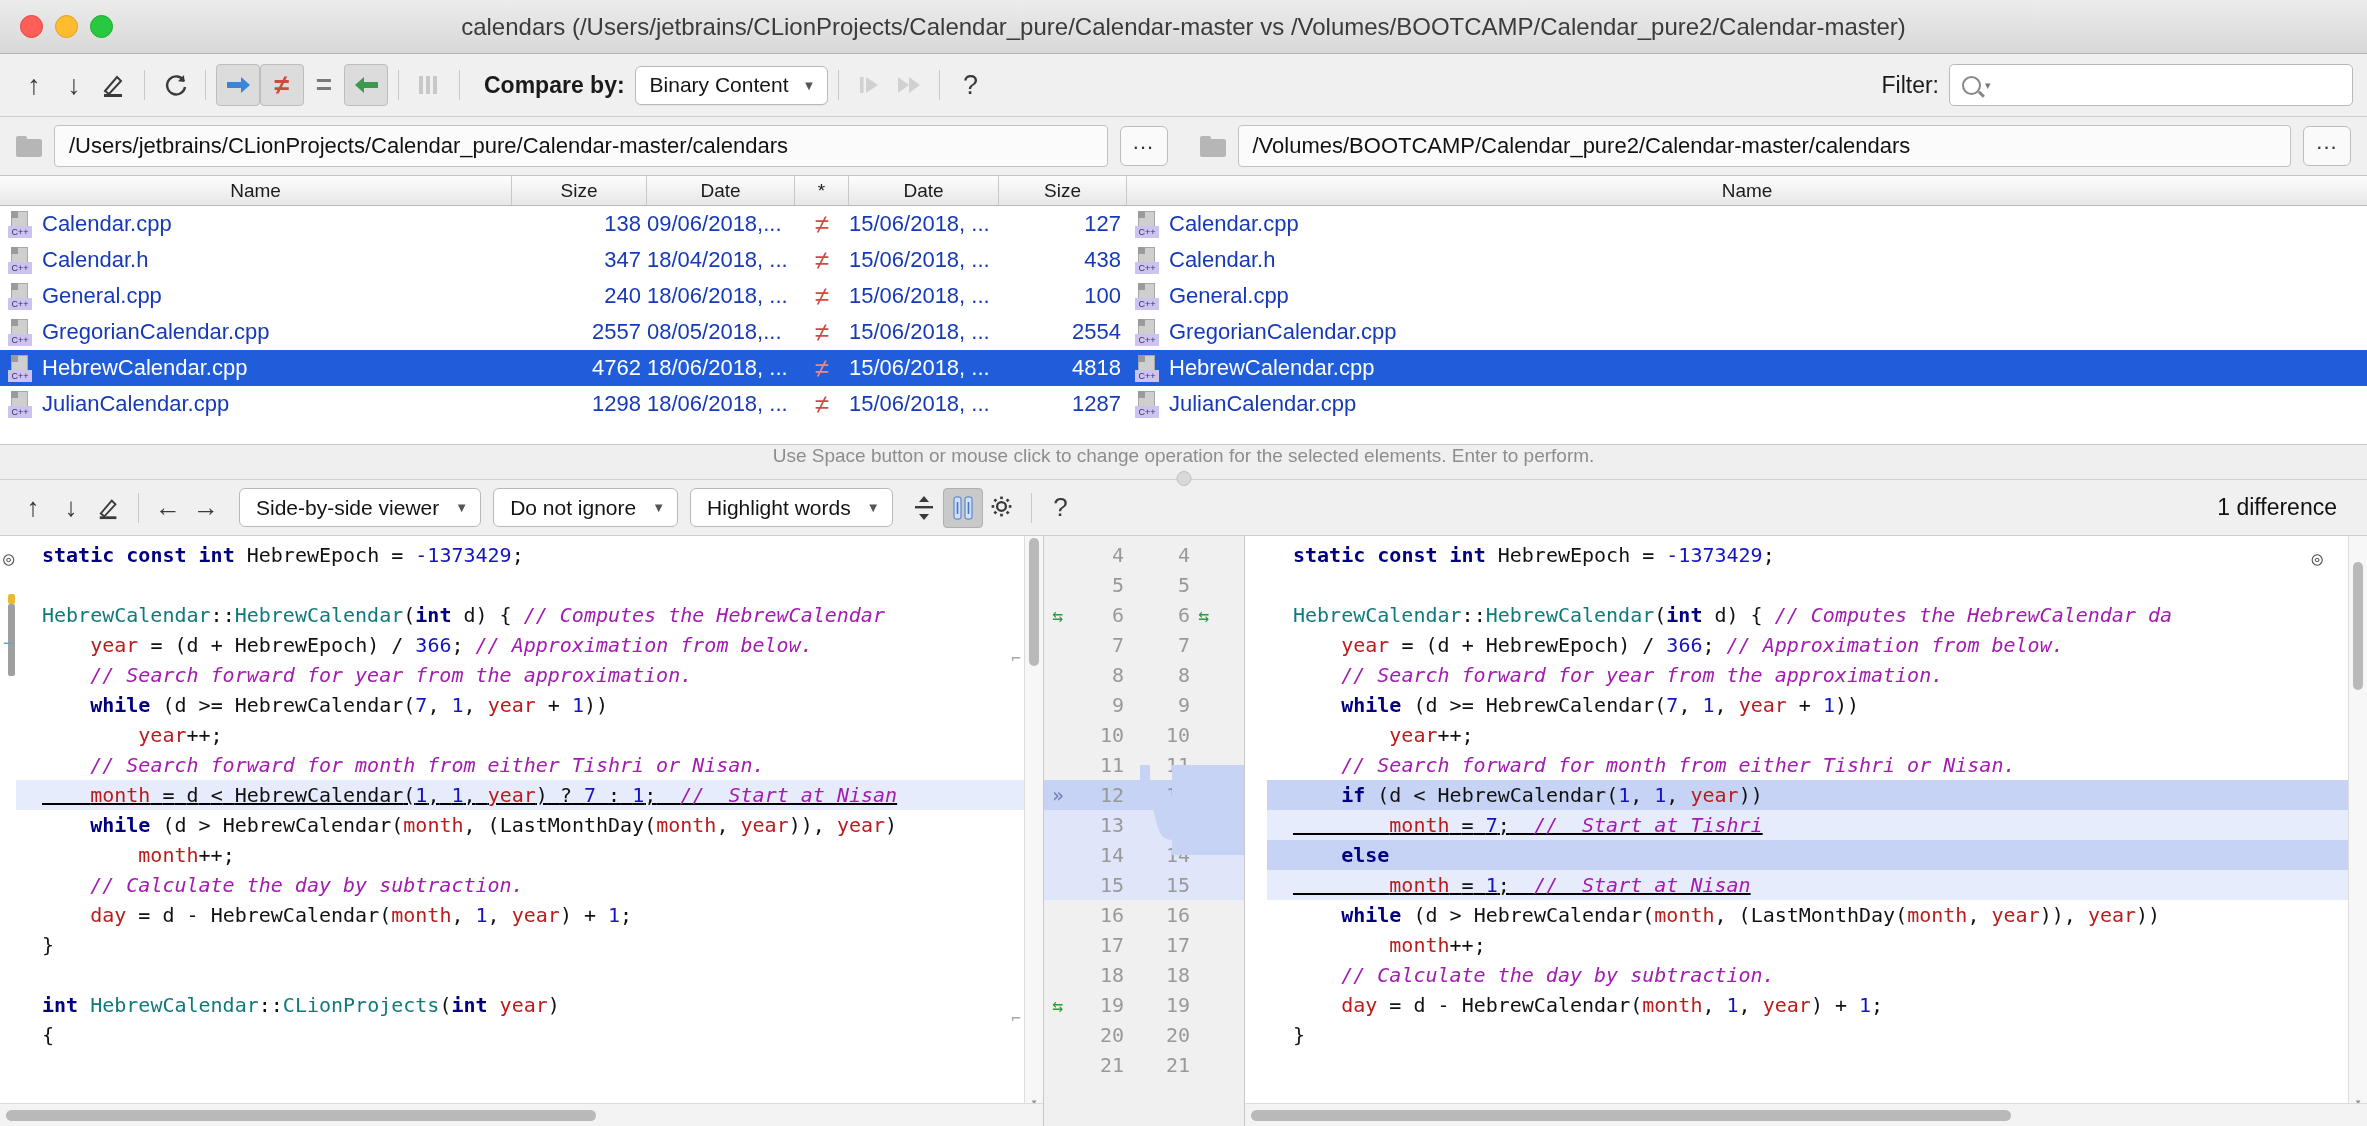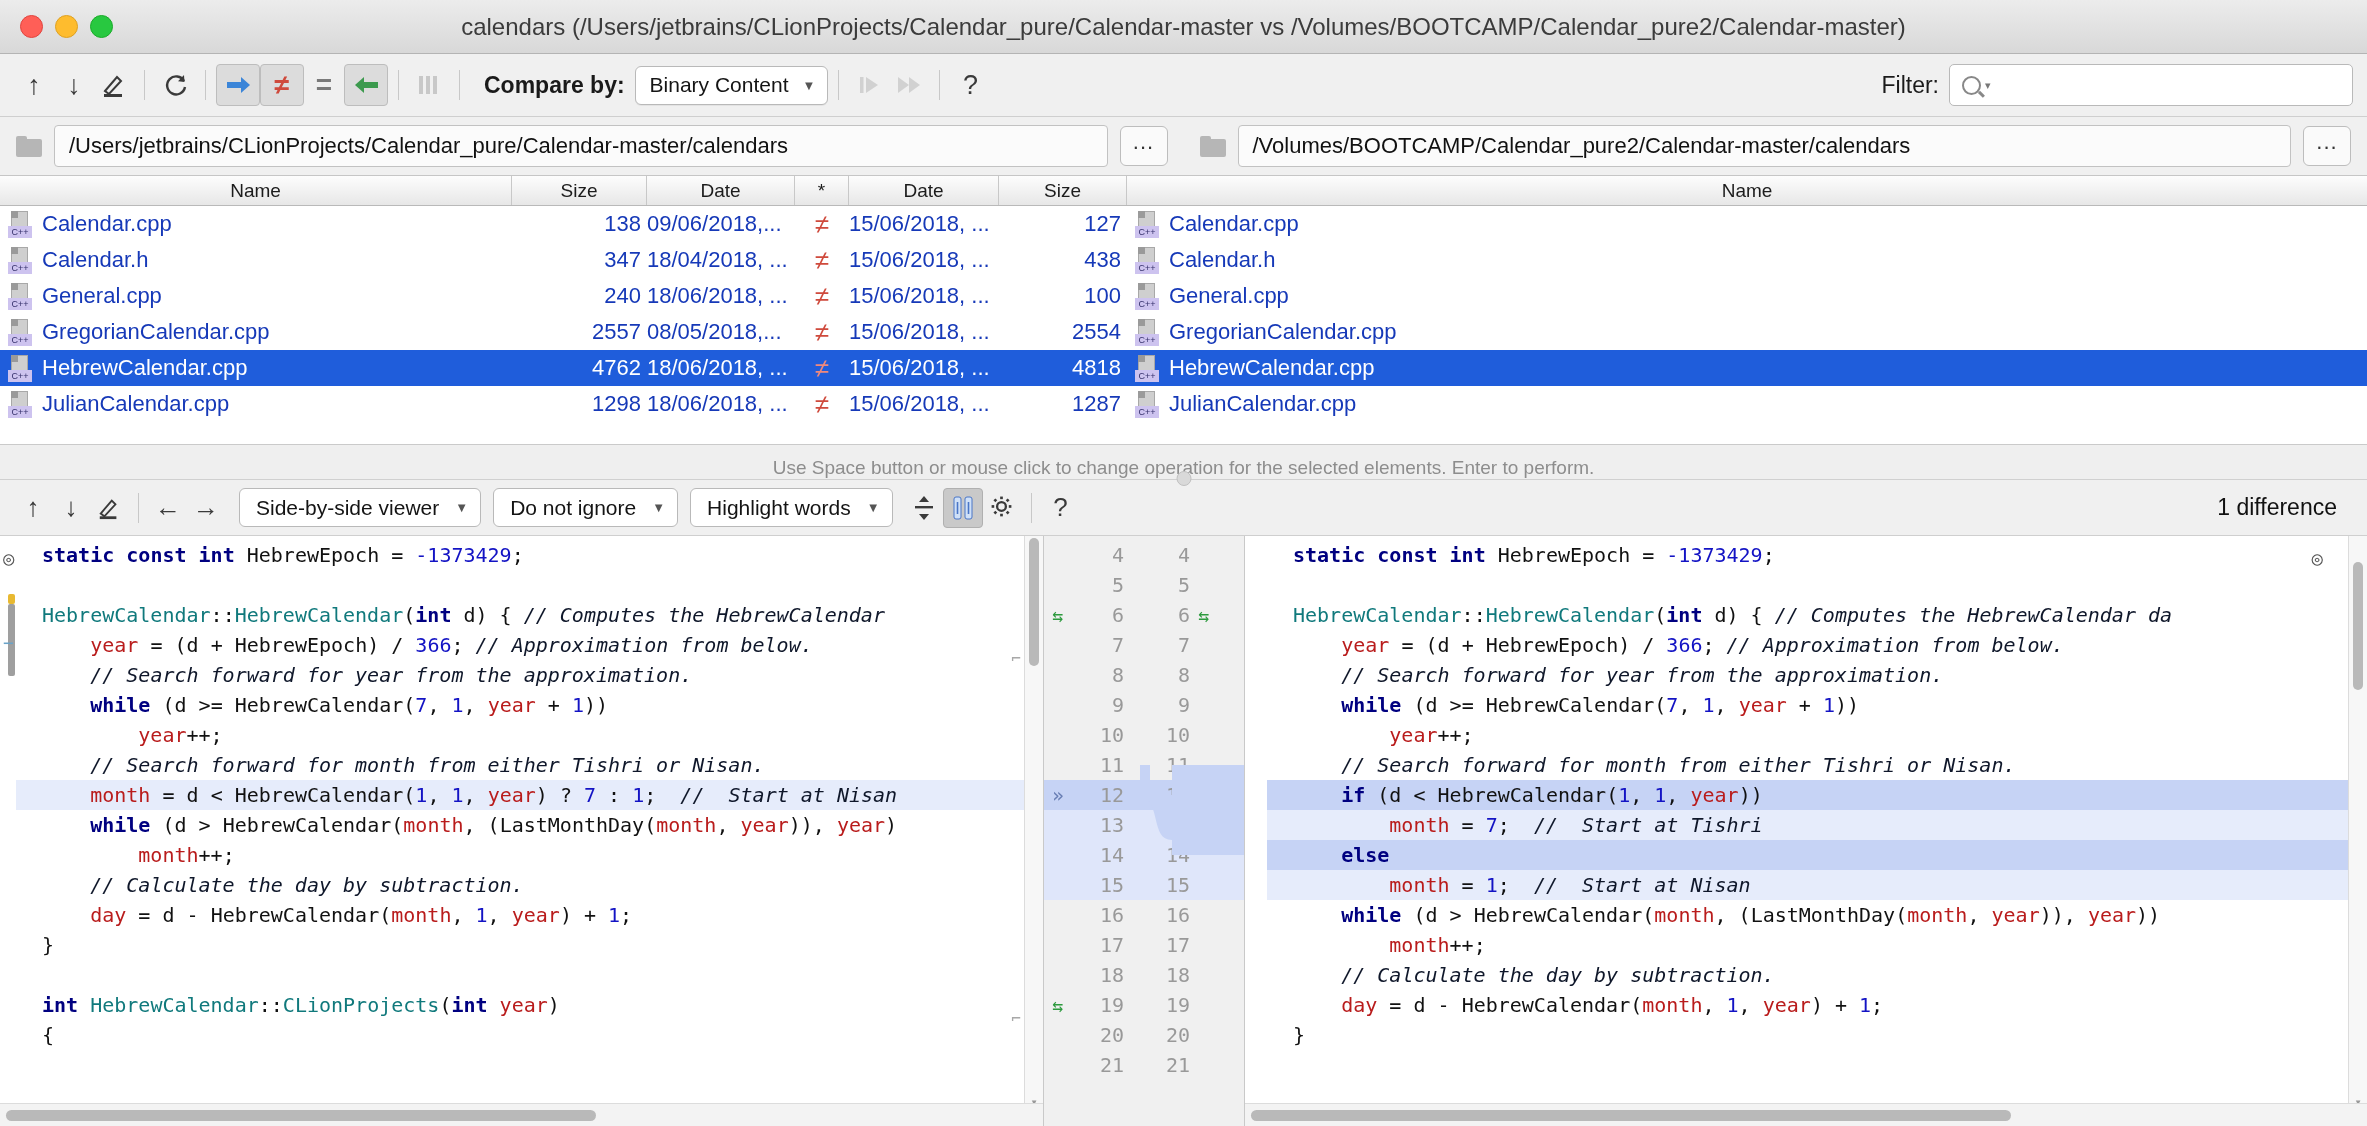--- a/index.html
+++ b/index.html
@@ -196,21 +196,21 @@
     font-family: "Liberation Sans", sans-serif;
   }
   .neq { color: #cf4a3c; font-size: 26px; font-weight: 500; }
   .frow.selected .neq { color: #f0897c; }
 
   
   .hintbar {
     flex: 0 0 34px; height: 34px;
     background: #efefef;
     border-bottom: 1px solid #d0d0d0;
-    display: flex; align-items: flex-end; justify-content: center;
+    display: flex; align-items: flex-start; justify-content: center;
     font-size: 19px; color: #8d8d8d;
     position: relative;
   }
   .splitter-grip {
     position: absolute; left: 50%; bottom: -7px; transform: translateX(-50%);
     width: 13px; height: 13px; border-radius: 50%;
     background: #d9d9d9; border: 1px solid #c0c0c0;
   }
 
   
@@ -259,25 +259,25 @@
     line-height: 30px;
     background: #ffffff;
   }
   .gutter-left {
     position: absolute; left: 0; top: 0; bottom: 0; width: 22px;
     background: #ffffff;
   }
   .codelines { position: absolute; left: 16px; right: 0; top: 4px; }
   .cl { height: 30px; white-space: pre; padding-left: 26px; }
   .cl.hl2 { background: #c6d3f5; }
-  .cl.hl3 { background: #e6ecfb; }
+  .cl.hl3 { background: #e6ecfb; text-decoration: underline; }
 
   .kw { color: #000080; font-weight: bold; }
   .num { color: #1313c4; }
-  .cmt { color: #0f172a; font-style: italic; }
+  .cmt { color: #a21caf; font-style: italic; }
   .typ { color: #10797c; }
   .fld { color: #b91c1c; }
   .pln { color: #111111; }
 
   
   .midgutter {
     flex: 0 0 auto; width: 200px;
     background: #f0f0f0;
     border-left: 1px solid #c9c9c9;
     border-right: 1px solid #c9c9c9;

